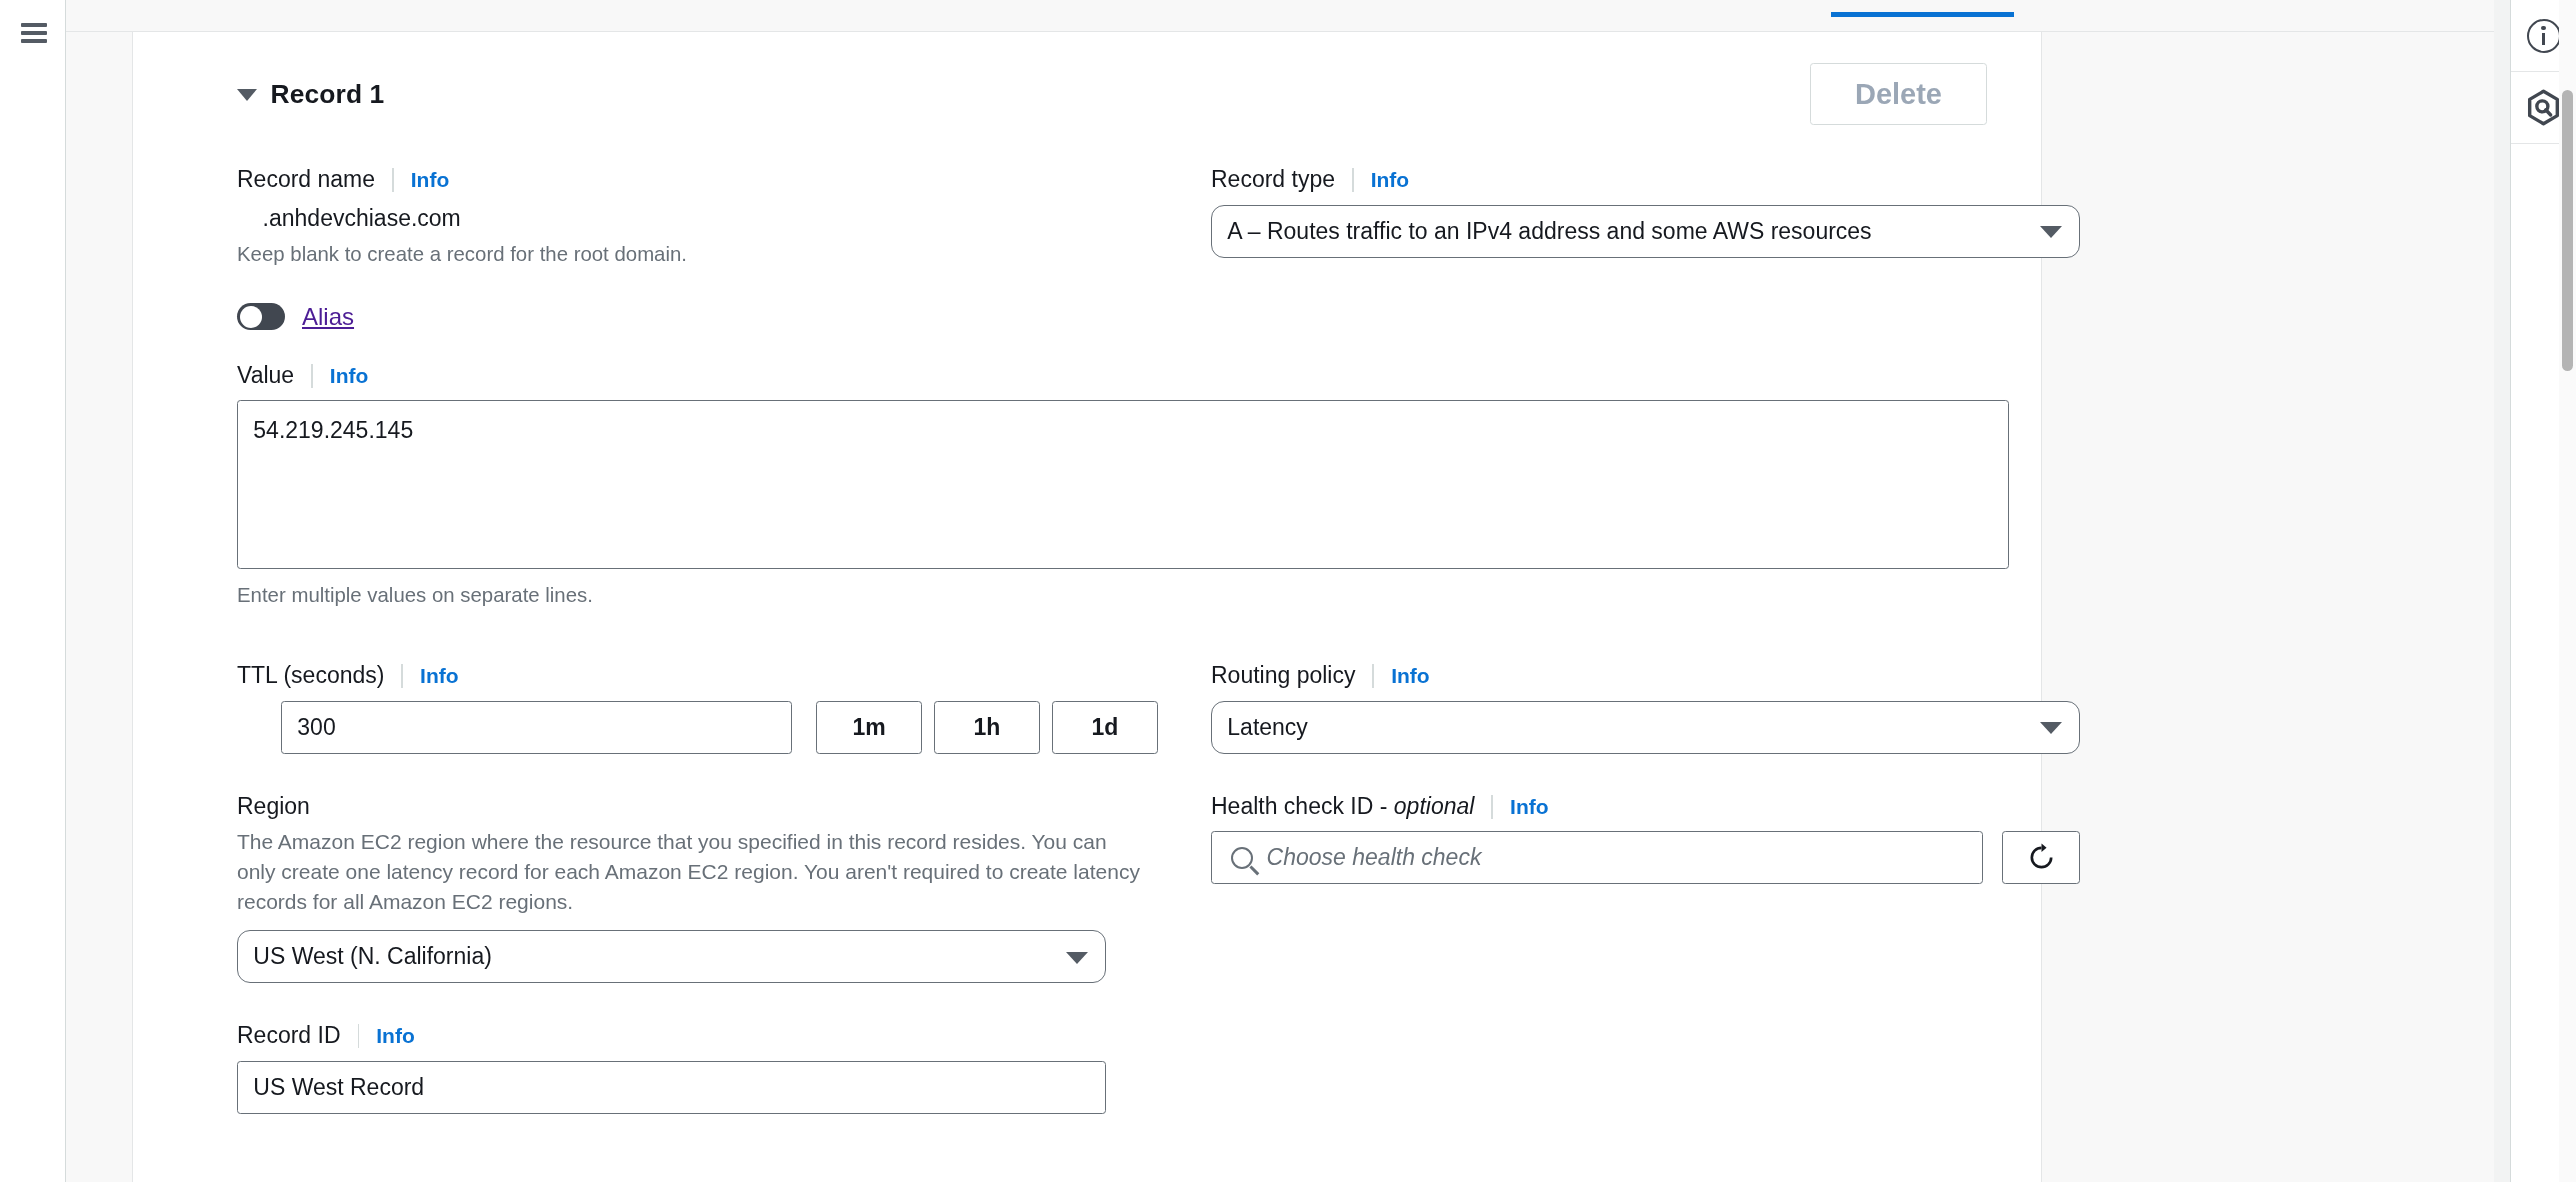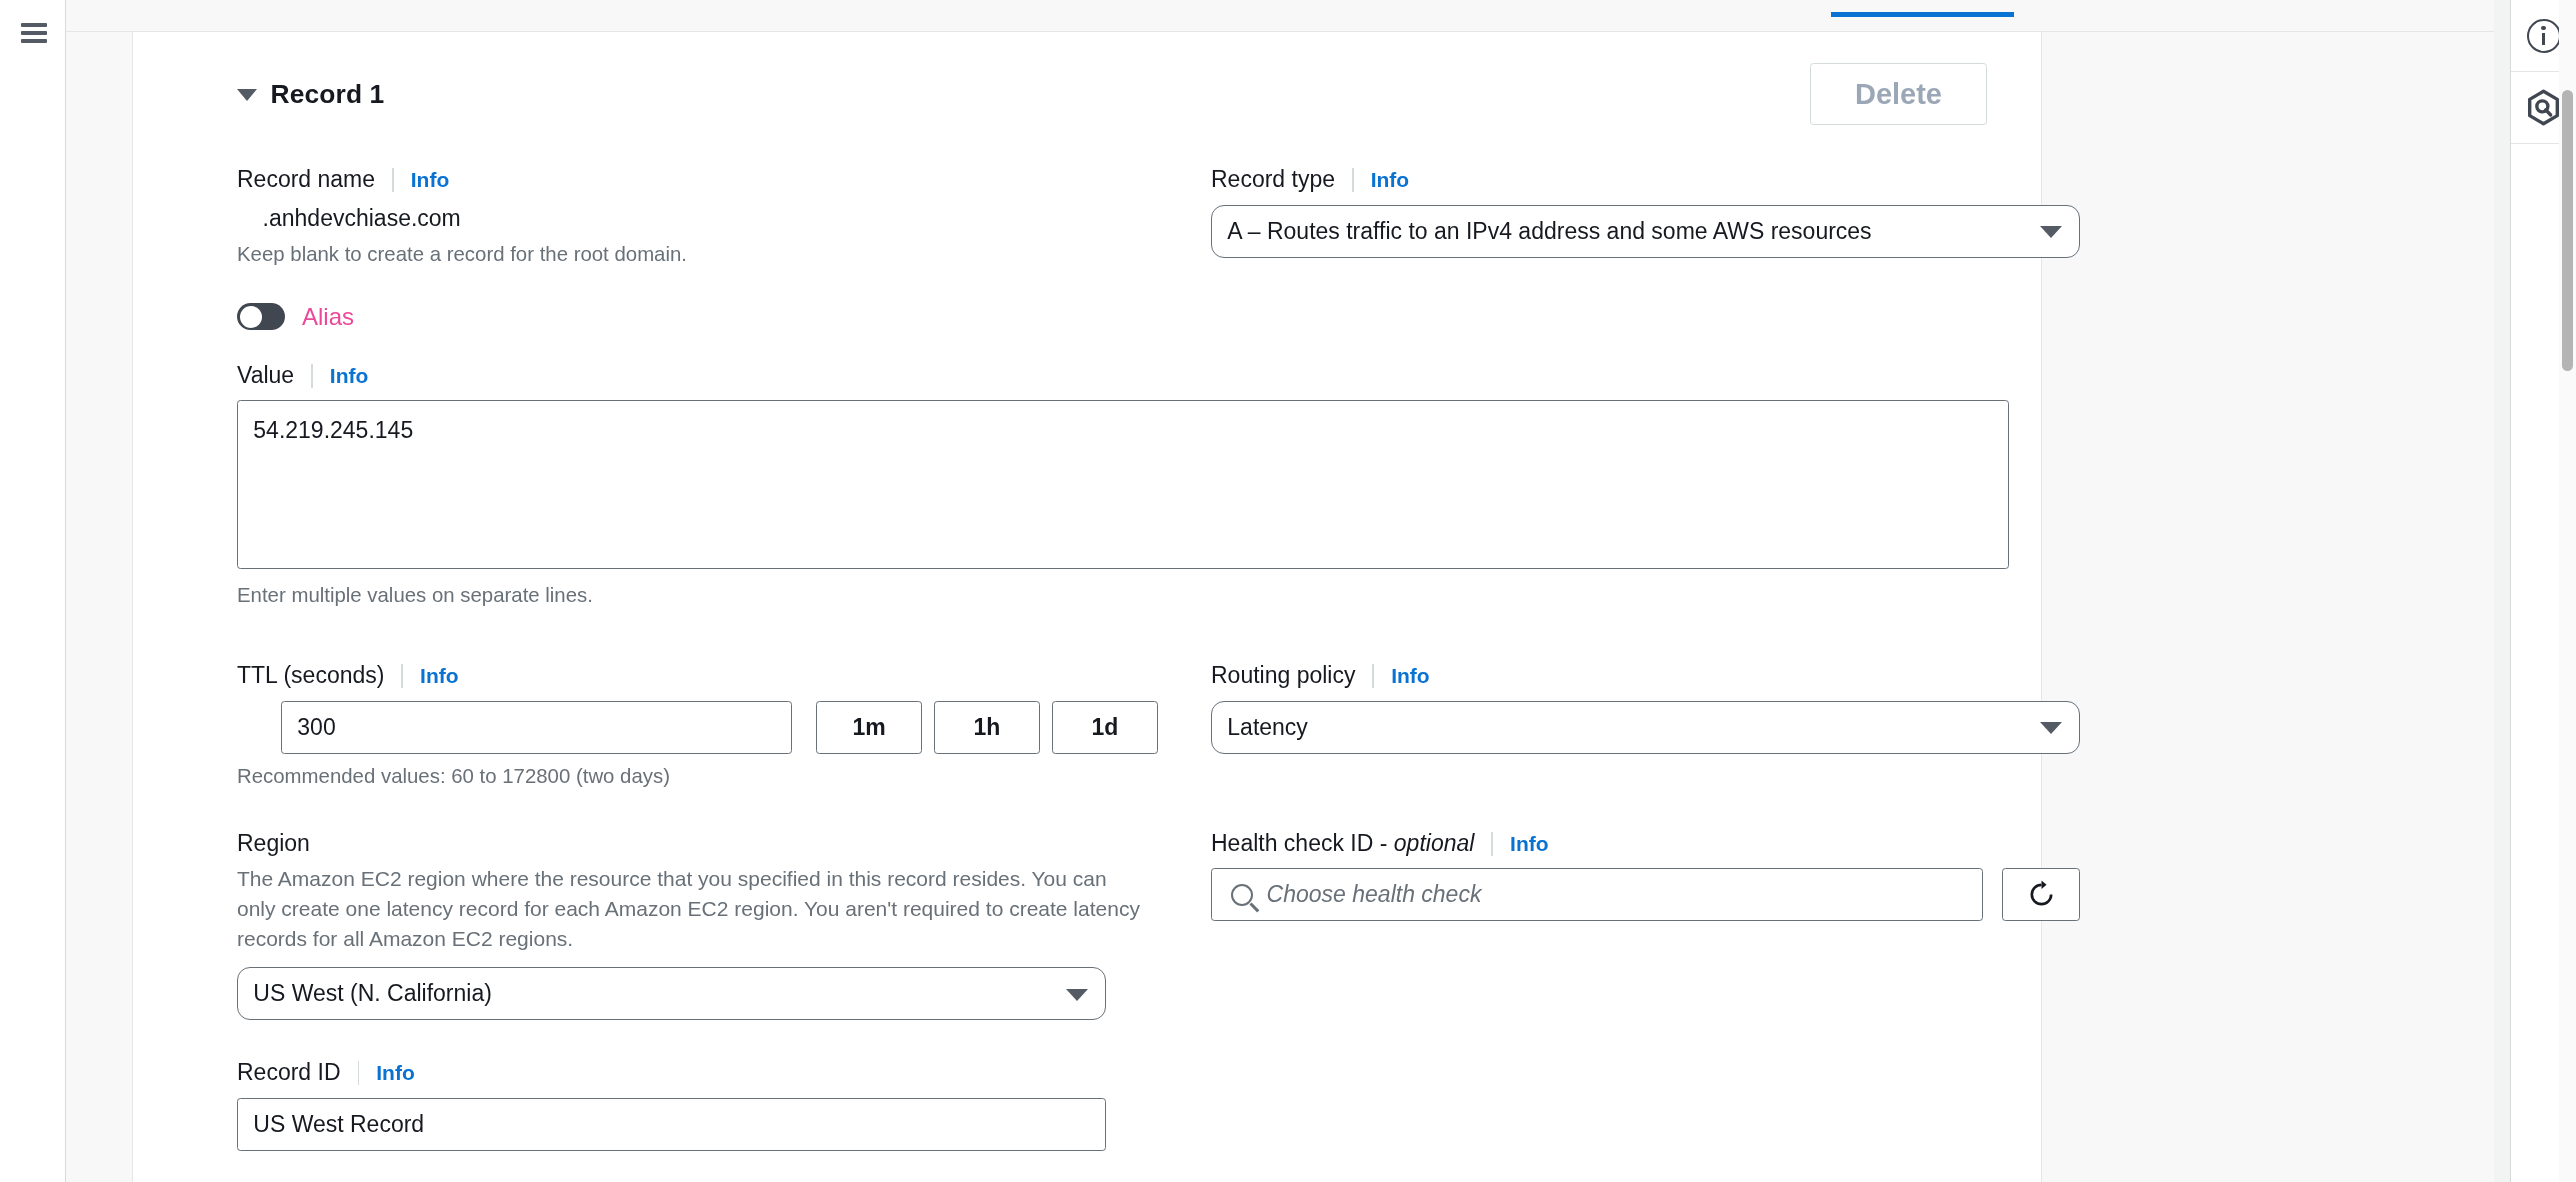--- a/index.html
+++ b/index.html
@@ -210,21 +210,21 @@
     position: relative;
     flex: 0 0 48px;
   }
   .toggle .knob {
     position: absolute;
     top: 2.6px; left: 2.6px;
     width: 22px; height: 22px;
     border-radius: 50%;
     background: #ffffff;
   }
-  .toggle-label { font-size: 24px; color: #ec4899; }
+  .toggle-label { font-size: 24px; color: #4c1d95; text-decoration: underline; }
 
   
   .ttl-row { display: flex; align-items: flex-start; gap: 0; margin-left: 44px; }
   .ttl-input-wrap { width: 511px; flex: 0 0 511px; }
   .ttl-btns { display: flex; gap: 12px; margin-left: 24px; }
   .ttl-btn {
     width: 106px; height: 53px;
     border: 1.7px solid #687078;
     border-radius: 3.4px;
     background: #ffffff;
@@ -428,21 +428,20 @@
               <div class="ttl-row">
                 <div class="ttl-input-wrap">
                   <input class="text-input" type="text" value="300" style="">
                 </div>
                 <div class="ttl-btns">
                   <button class="ttl-btn">1m</button>
                   <button class="ttl-btn">1h</button>
                   <button class="ttl-btn">1d</button>
                 </div>
               </div>
-              <div class="hint">Recommended values: 60 to 172800 (two days)</div>
             </div>
           </div>
           <div class="col-right">
             <div class="field">
               <div class="label-row">
                 <span class="label">Routing policy</span>
                 <span class="divider-v"></span>
                 <span class="info-link">Info</span>
               </div>
               <div class="select-box">

